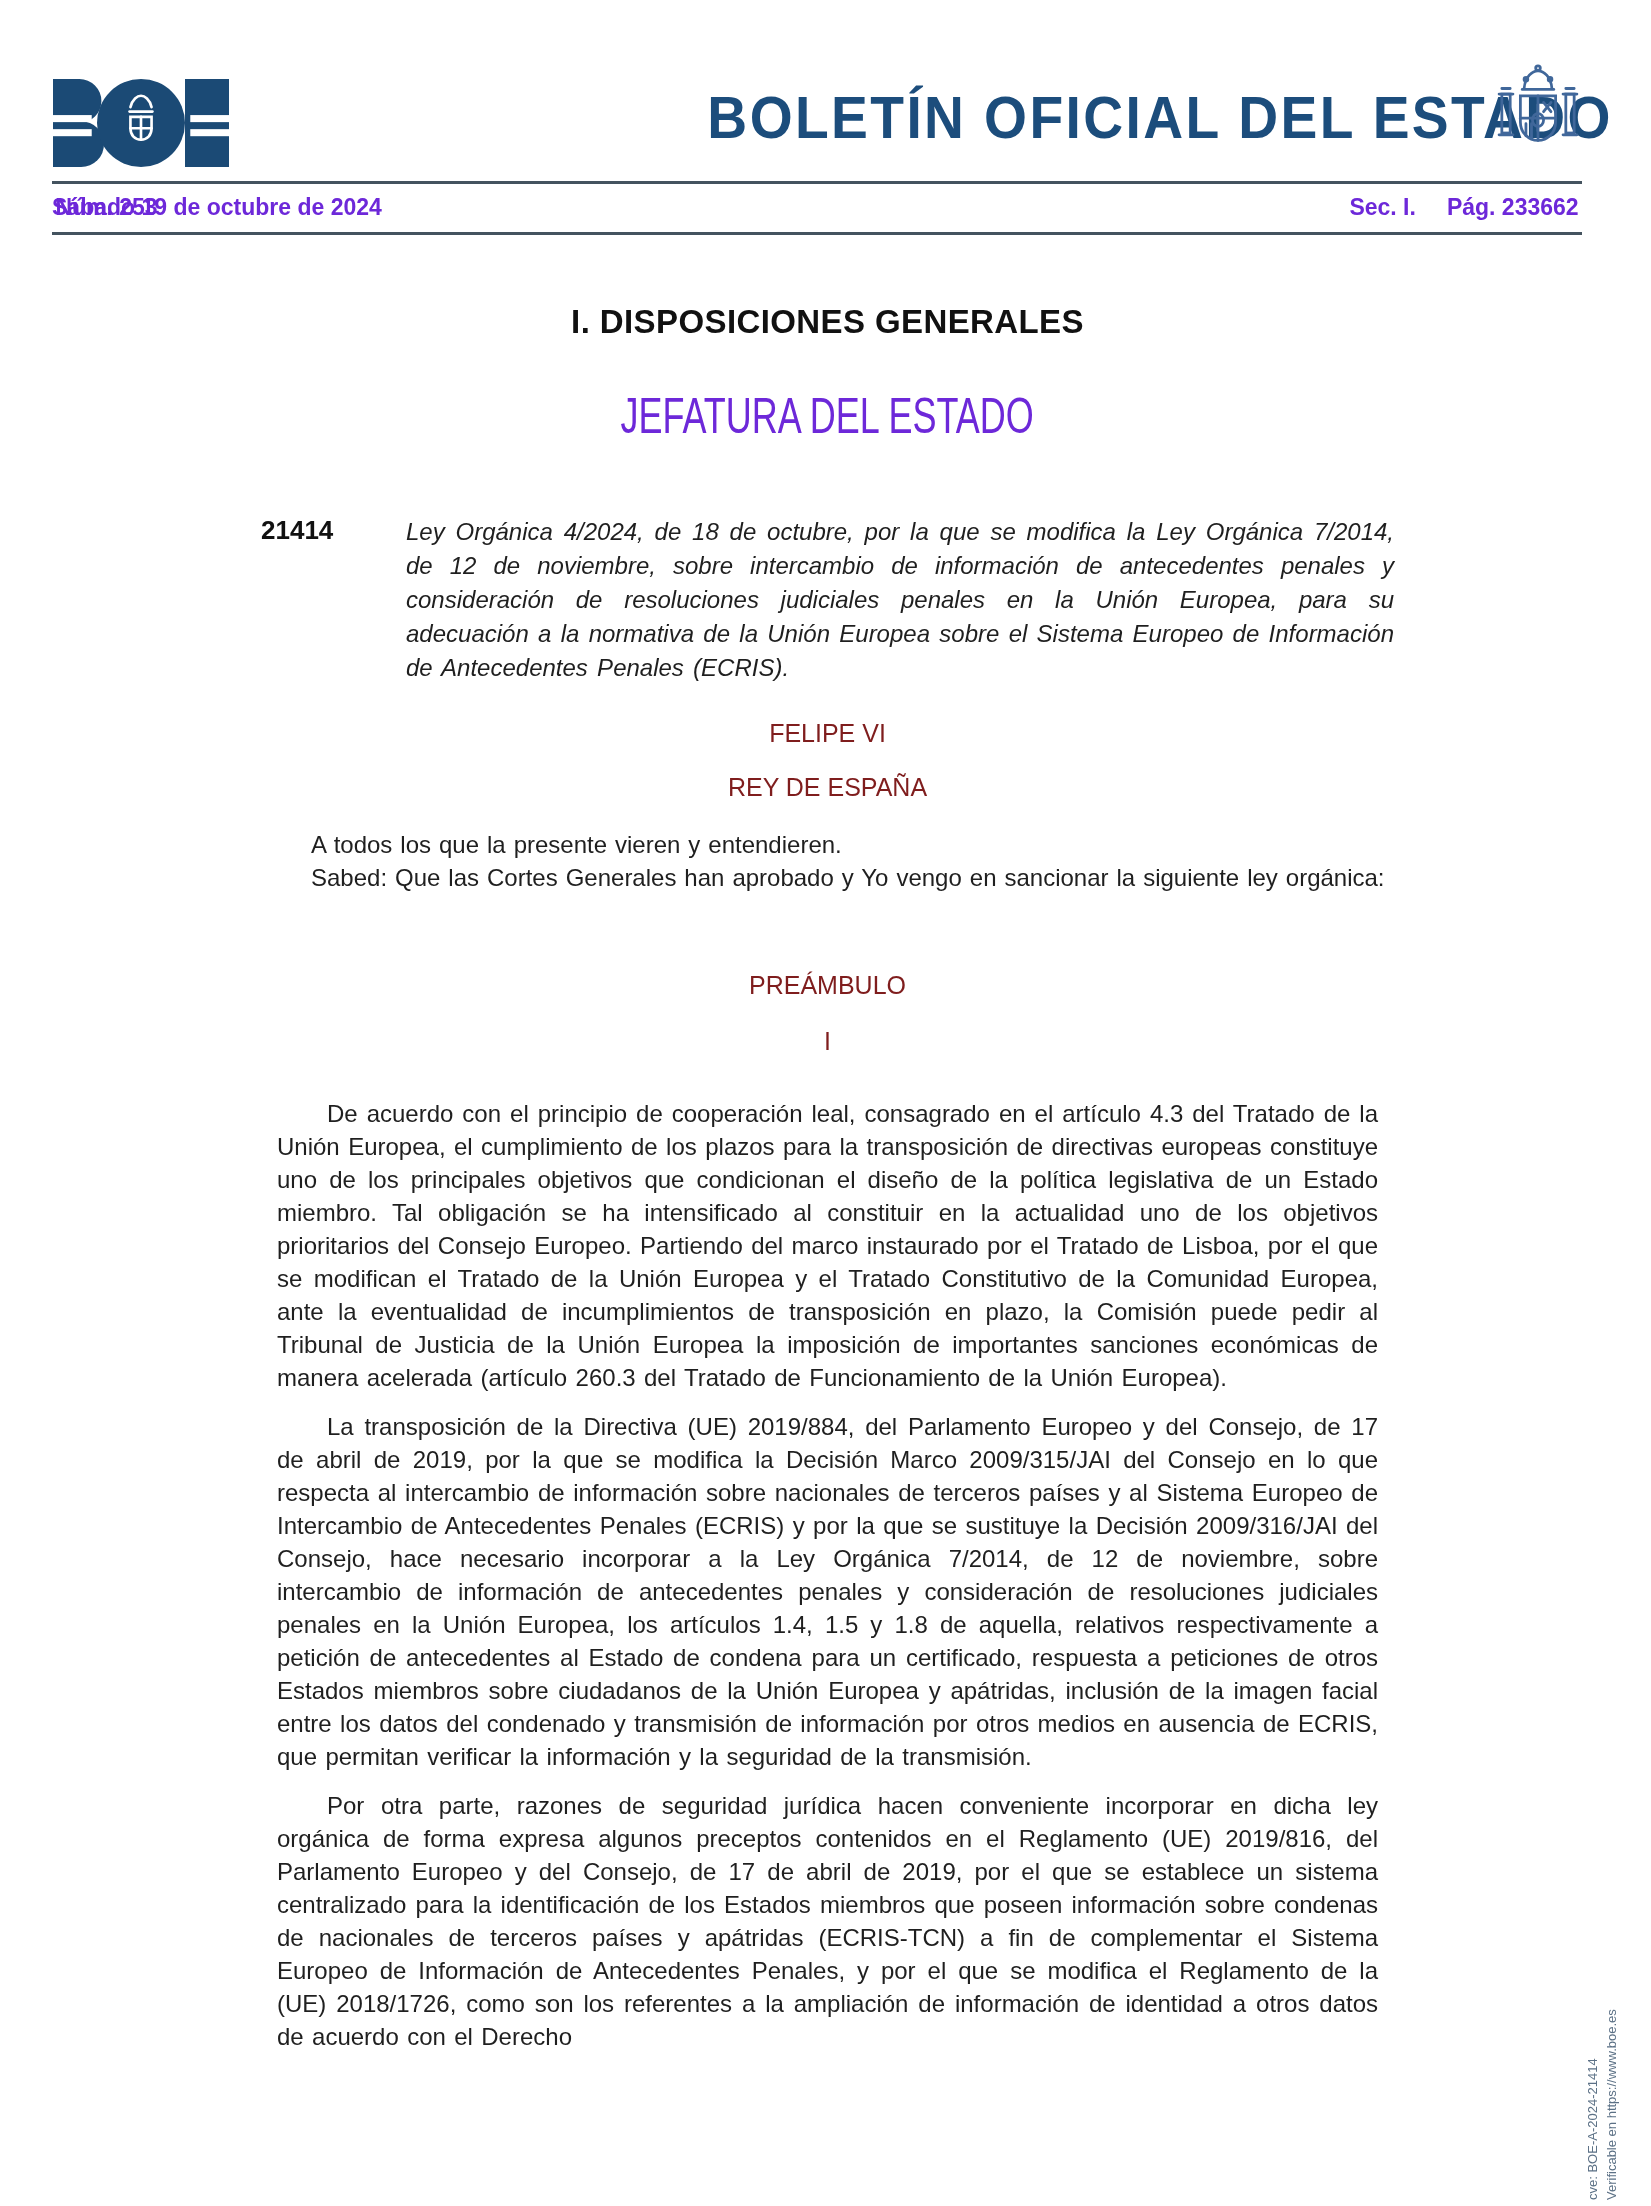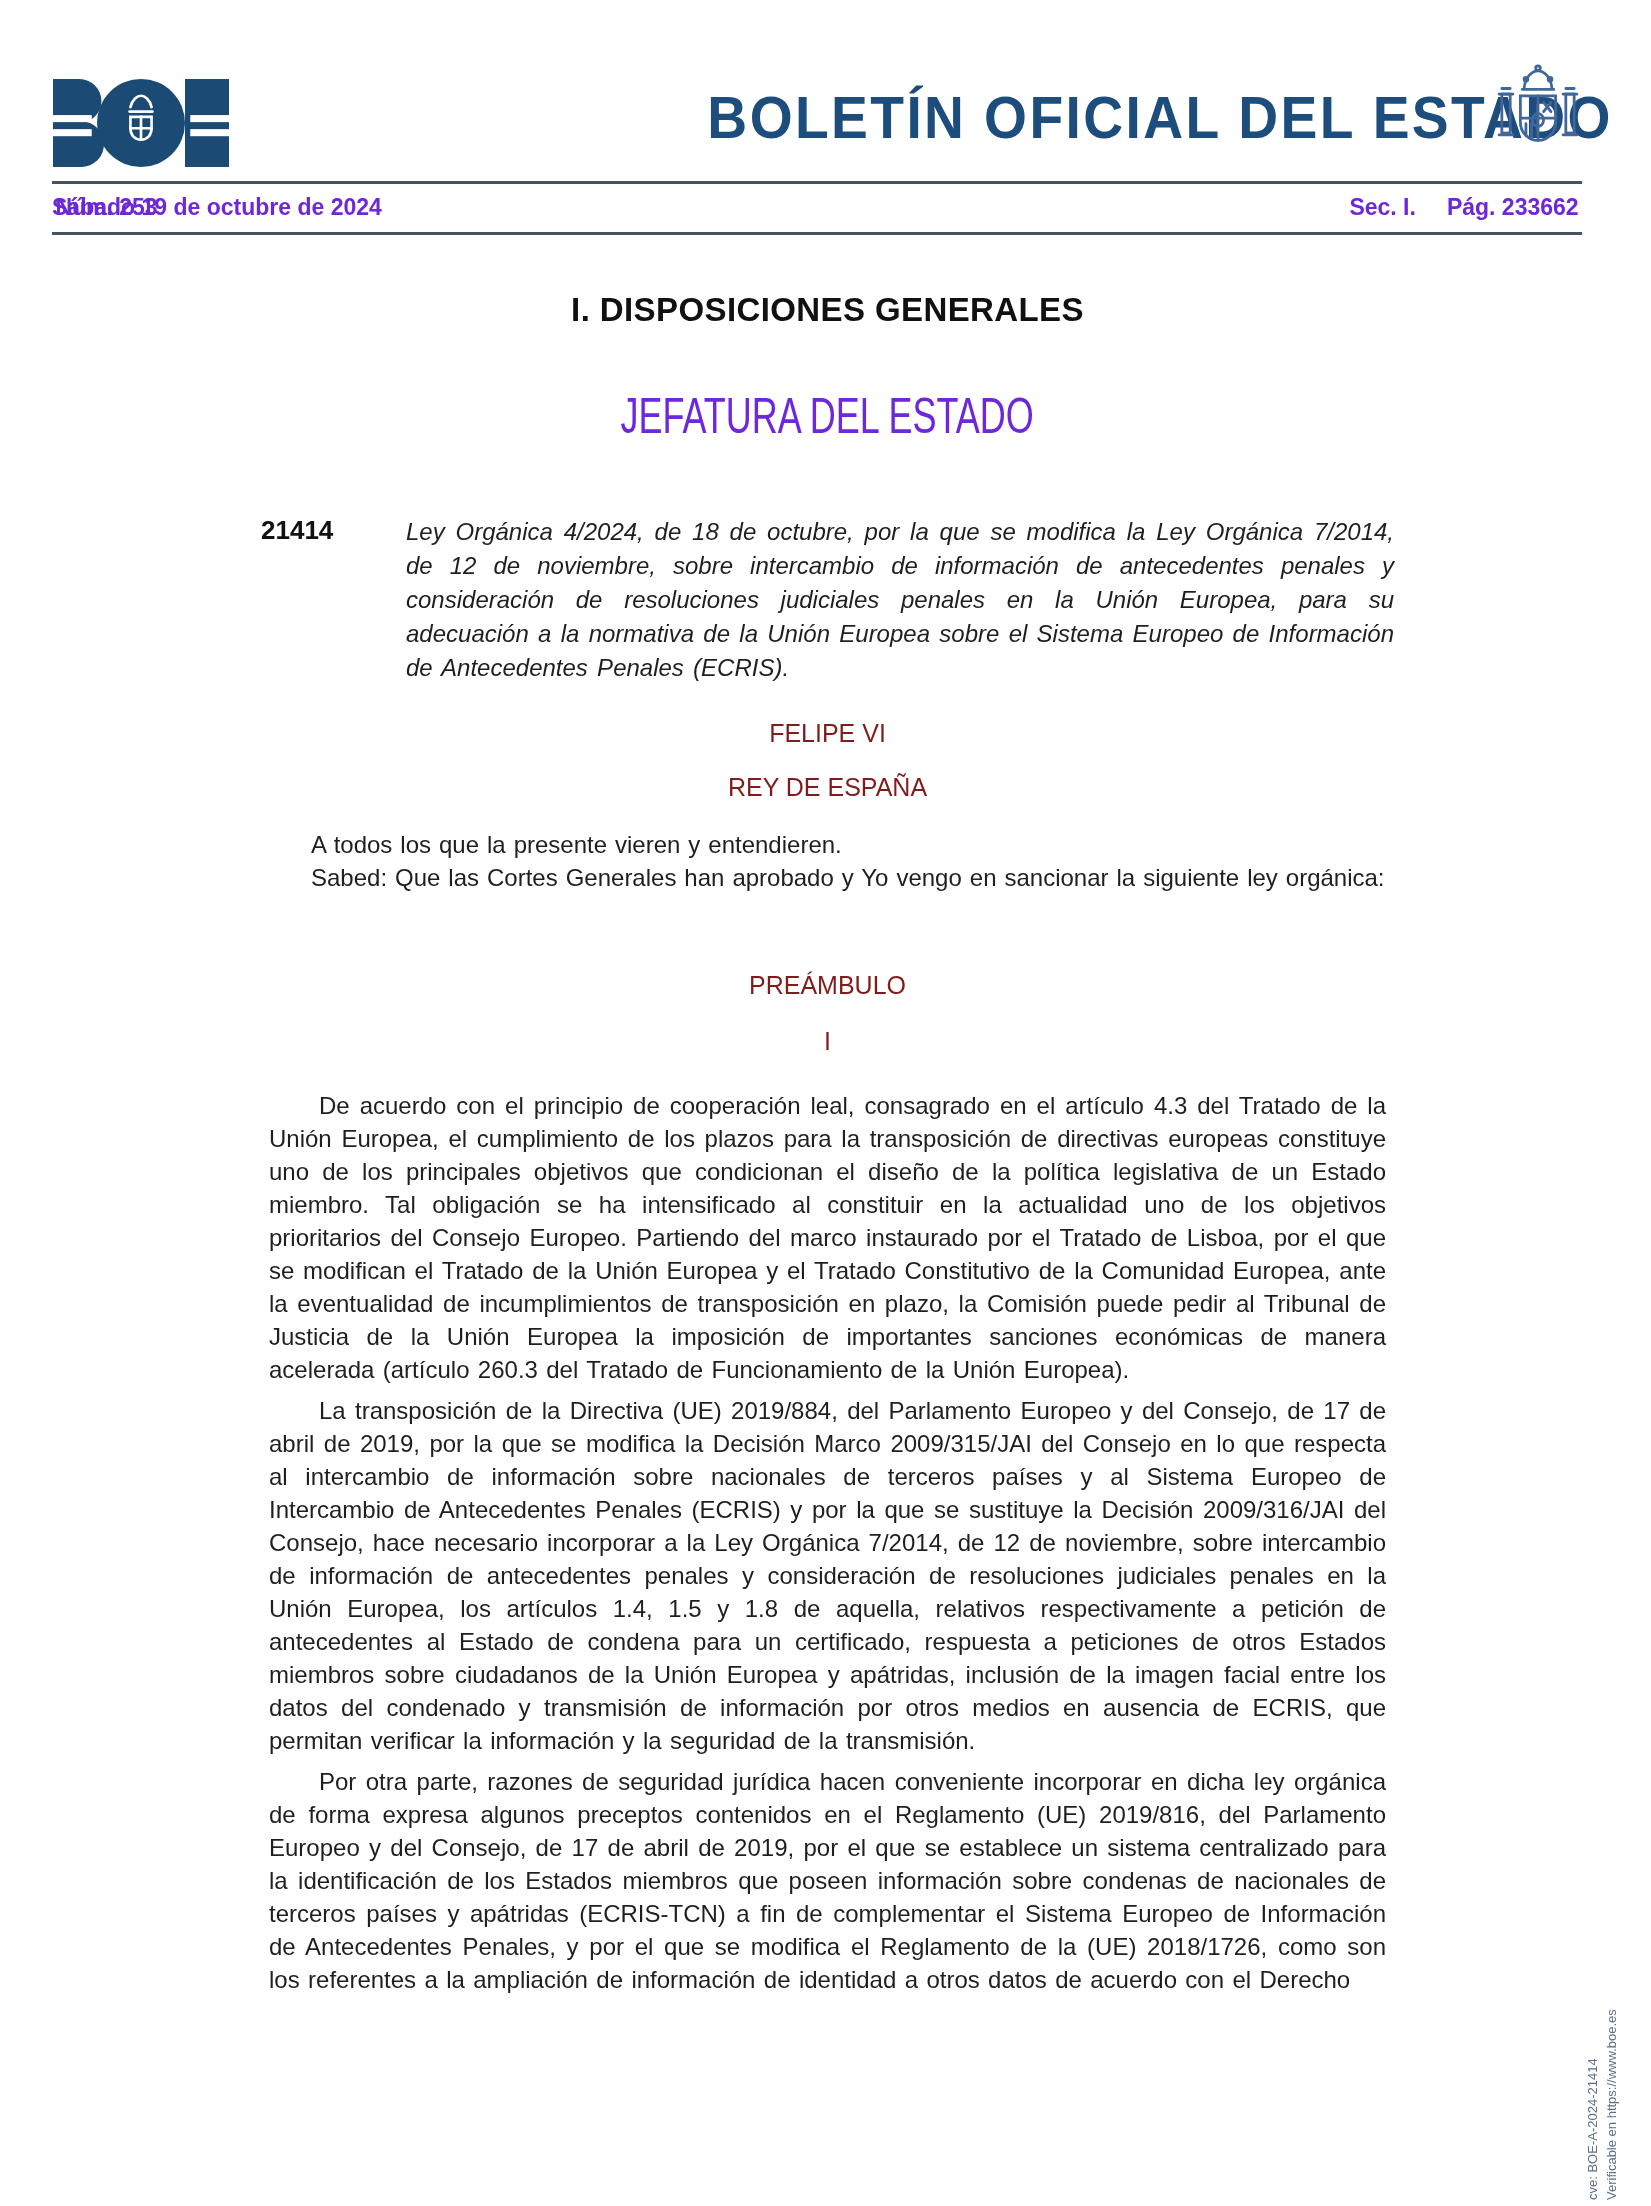--- a/index.html
+++ b/index.html
@@ -46,21 +46,21 @@
     font-size: 23px;
   }
   .meta-center { position: absolute; left: 0; right: 0; text-align: left; }
   .meta-right { display: flex; gap: 31px; z-index: 1; }
   .meta-left { z-index: 1; }
 
   
   .content-block { position: absolute; left: 261px; width: 1133px; }
 
   .section-heading {
-    top: 291px;
+    top: 303px;
     text-align: center;
     font-size: 33px;
     font-weight: bold;
     color: #111;
     letter-spacing: 0.4px;
   }
   .issuer-heading {
     top: 387px;
     text-align: center;
     font-size: 50px;
@@ -91,21 +91,21 @@
   .king-name   { top: 719px; }
   .king-title  { top: 773px; }
 
   .salutation { top: 828px; font-size: 24px; line-height: 33px; text-align: justify; word-spacing: 1.3px; }
   .salutation p { margin: 0; text-indent: 50px; }
 
   .preamble-heading { top: 971px; }
   .preamble-part    { top: 1027px; }
 
   .preamble-body { top: 1081px; font-size: 24px; line-height: 33px; text-align: justify; word-spacing: 1.7px; }
-  .preamble-body p { margin: 8px; text-indent: 50px; }
+  .preamble-body p { margin: 16px; text-indent: 50px; }
 
   
   .cve-vertical {
     position: absolute;
     left: 1623px;
     top: 2160px;
     width: 396px;
     height: 40px;
     transform: rotate(-90deg);
     transform-origin: left bottom;

